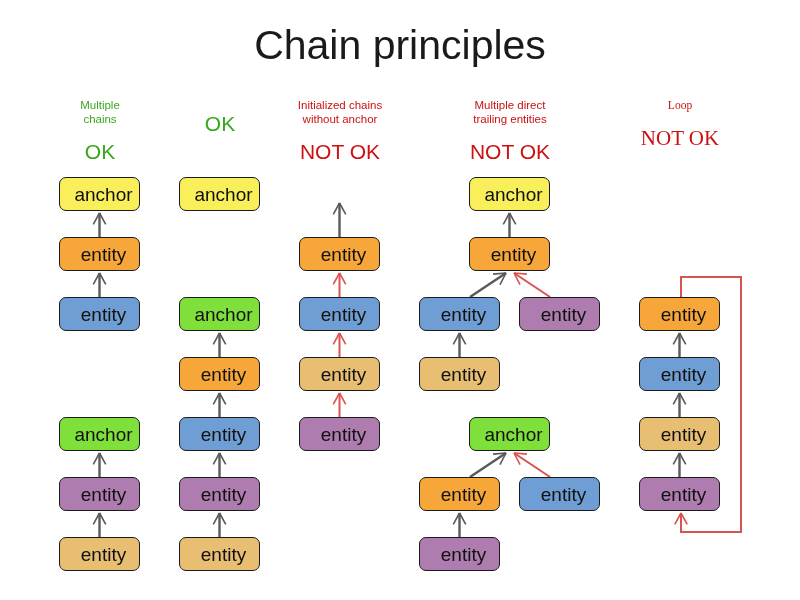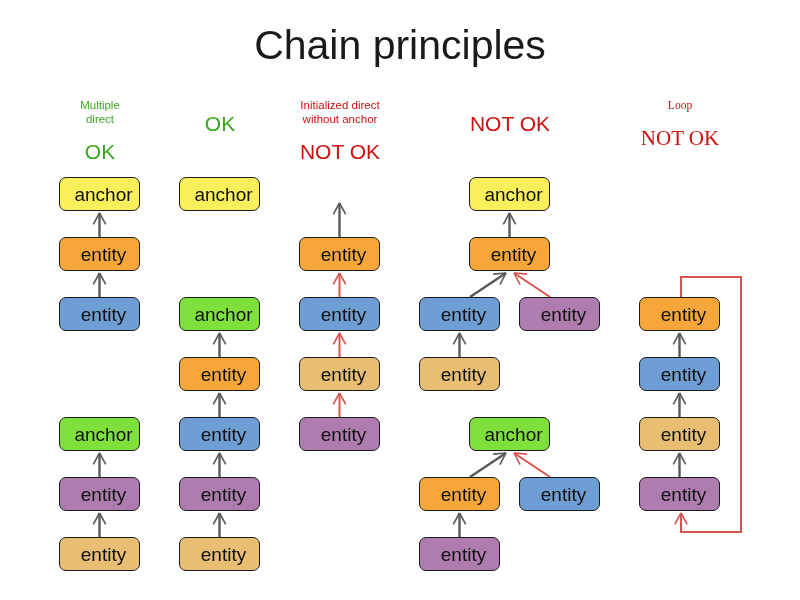--- a/index.html
+++ b/index.html
@@ -66,32 +66,34 @@
 </style>
 </head>
 <body>
 
 <div id="stage">
 
   <div class="title">Chain principles</div>
 
   <div class="col-head" style="left:20px;top:98px;">
     <span class="sub ok">Multiple
-direct</span>
+chains</span>
     <span class="verdict ok">OK</span>
   </div>
   <div class="col-head" style="left:140px;top:98px;">
     <span class="verdict ok">OK</span>
   </div>
   <div class="col-head" style="left:260px;top:98px;">
-    <span class="sub notok">Initialized direct
+    <span class="sub notok">Initialized chains
 without anchor</span>
     <span class="verdict notok">NOT OK</span>
   </div>
   <div class="col-head" style="left:430px;top:98px;">
+    <span class="sub notok">Multiple direct
+trailing entities</span>
     <span class="verdict notok">NOT OK</span>
   </div>
   <div class="col-head" style="left:600px;top:98px;font-family:Liberation Serif, serif;">
     <span class="sub notok">Loop</span>
     <span class="verdict notok">NOT OK</span>
   </div>
 
   <svg class="edges" viewBox="0 0 800 600" xmlns="http://www.w3.org/2000/svg">
     <g id="edge-group">
         <g id="c0-e1">

